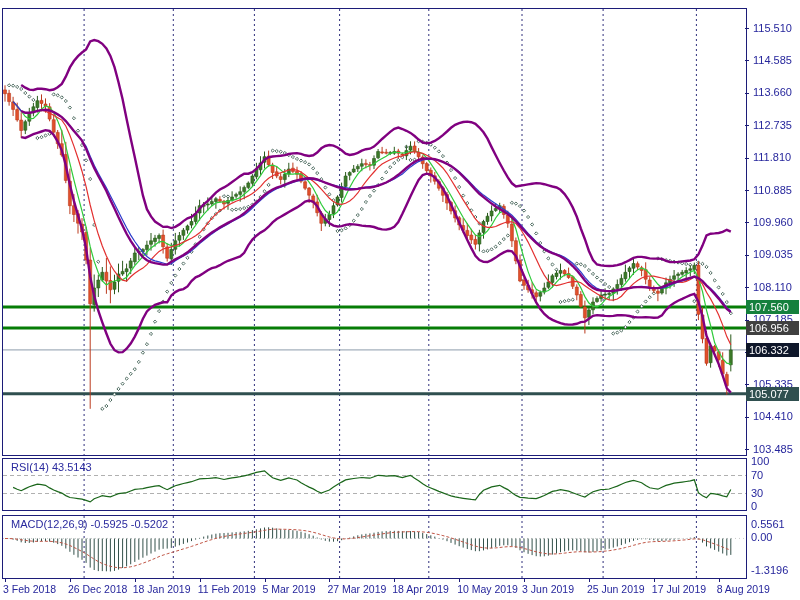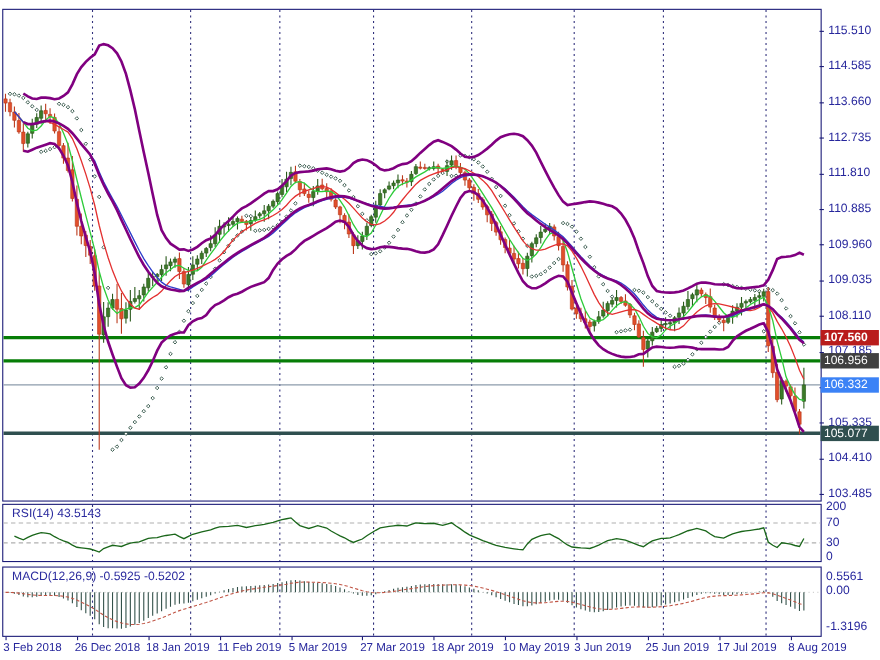--- a/index.html
+++ b/index.html
@@ -92,30 +92,30 @@
       <div class="ytick" style="top: 319.545px;"></div>
       <div class="ylab" style="top: 313.045px;">107.185</div>
       <div class="ytick" style="top: 351.927px;"></div>
       <div class="ylab" style="top: 345.427px;">106.260</div>
       <div class="ytick" style="top: 384.309px;"></div>
       <div class="ylab" style="top: 377.809px;">105.335</div>
       <div class="ytick" style="top: 416.692px;"></div>
       <div class="ylab" style="top: 410.192px;">104.410</div>
       <div class="ytick" style="top: 449.074px;"></div>
       <div class="ylab" style="top: 442.574px;">103.485</div>
-      <div class="ylab" style="top: 455px; left: 6px;">200</div>
+      <div class="ylab" style="top: 455px; left: 6px;">100</div>
       <div class="ylab" style="top: 468.5px; left: 6px;">70</div>
       <div class="ylab" style="top: 486.5px; left: 6px;">30</div>
       <div class="ylab" style="top: 500px; left: 6px;">0</div>
       <div class="ylab" style="top: 517.883px; left: 6px;">0.5561</div>
       <div class="ylab" style="top: 531.457px; left: 6px;">0.00</div>
       <div class="ylab" style="top: 563.667px; left: 6px;">-1.3196</div>
-      <div class="badge" style="top: 299.917px; background: #b91c1c; font-weight: bold;">107.560</div>
+      <div class="badge" style="top: 299.917px; background: #15803d;">107.560</div>
       <div class="badge" style="top: 321.062px; background: #404040;">106.956</div>
-      <div class="badge" style="top: 342.906px; background: #3b82f6;">106.332</div>
+      <div class="badge" style="top: 342.906px; background: #0f172a;">106.332</div>
       <div class="badge" style="top: 386.841px; background: rgb(47, 79, 79);">105.077</div>
     </div>
   <div id="xaxis">
       <div class="xtick" style="left: 5px;"></div>
       <div class="xlab" style="left: 3px;">3 Feb 2018</div>
       <div class="xtick" style="left: 69.88px;"></div>
       <div class="xlab" style="left: 67.88px;">26 Dec 2018</div>
       <div class="xtick" style="left: 134.76px;"></div>
       <div class="xlab" style="left: 132.76px;">18 Jan 2019</div>
       <div class="xtick" style="left: 199.64px;"></div>

